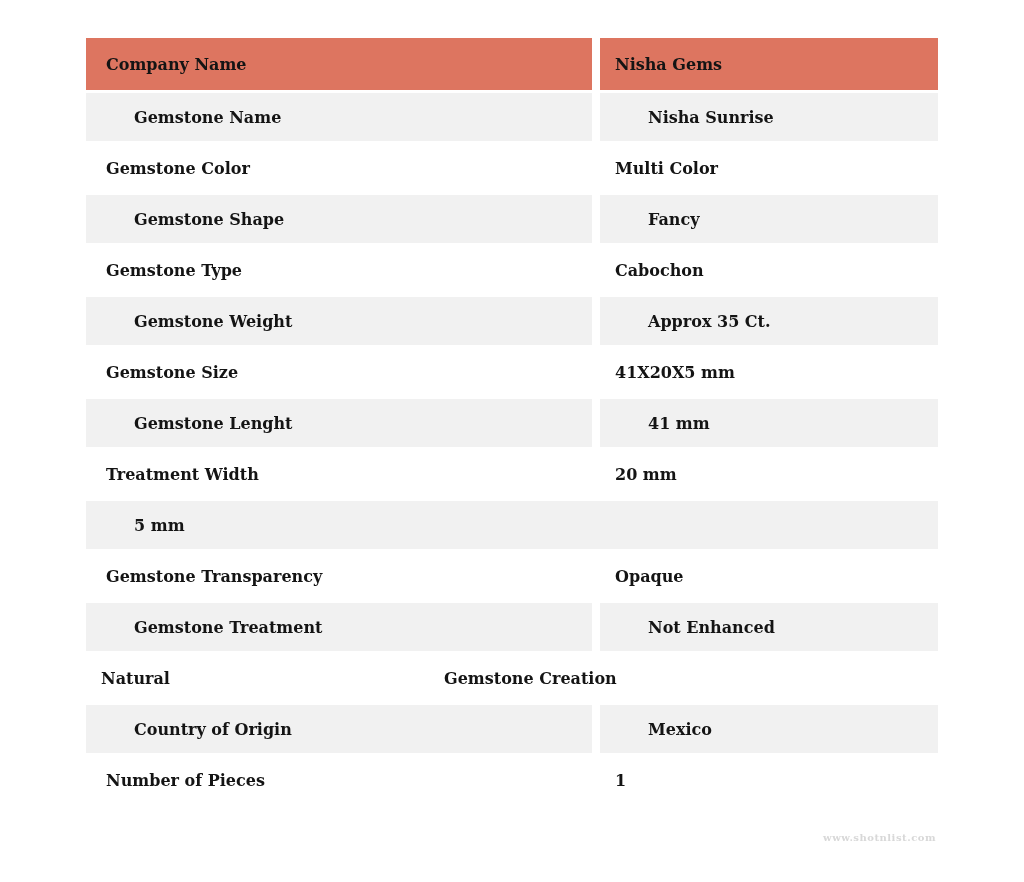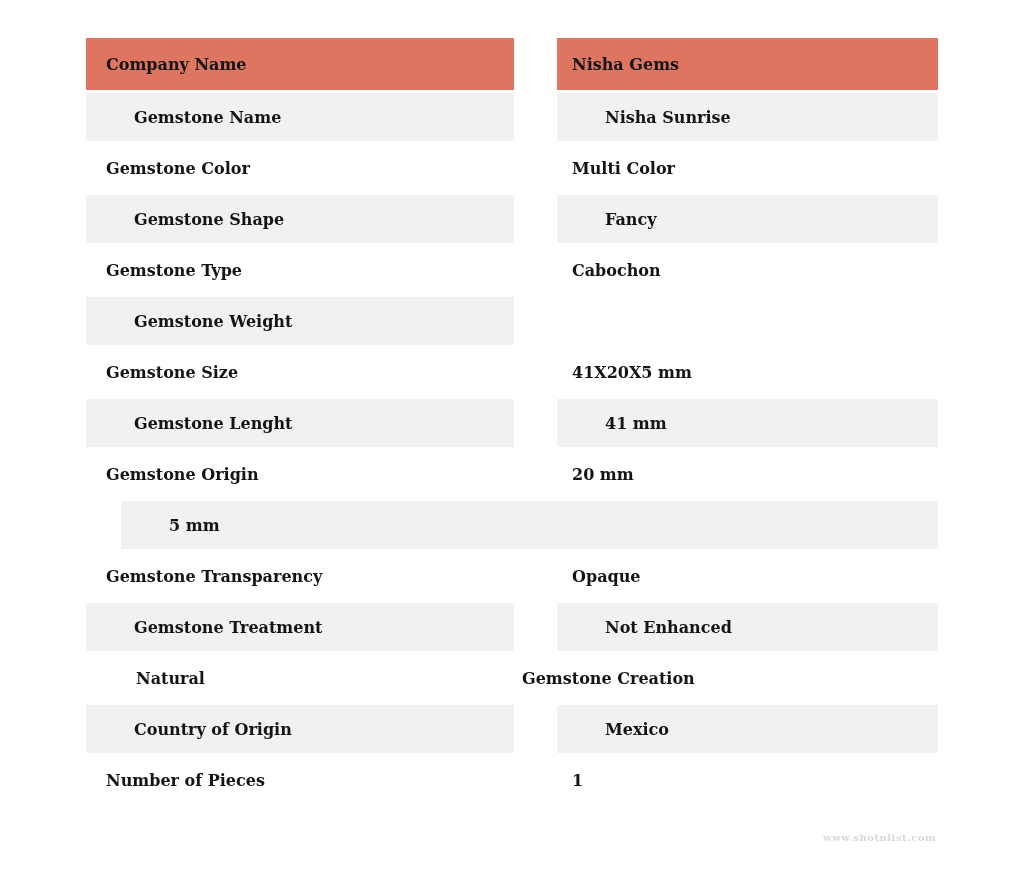--- a/index.html
+++ b/index.html
@@ -24,28 +24,27 @@
   }
   .row.header { height: 52px; }
   .cell {
     display: flex;
     align-items: center;
     font-size: 16px;
     font-weight: bold;
     color: #141414;
   }
   .cell-label {
-    width: 428px;
+    width: 506px;
     margin-right: 8px;
     padding-left: 20px;
   }
   .cell-value {
     flex: 1;
     padding-left: 15px;
-    margin-left: 35px;
   }
   .row.header .cell { background: var(--header-bg, #dd7560); }
   .row.gray .cell   { background: var(--row-alt-bg, #f1f1f1); padding-left: 48px; }
   .row.white .cell  { background: #ffffff; }
   .watermark {
     position: absolute;
     top: 832px;
     right: 88px;
     font-size: 10px;
     font-weight: bold;
@@ -99,20 +98,23 @@
     </div>
     <div class="cell cell-value">
       <span>Cabochon</span>
     </div>
   </div>
 
   <div class="row gray">
     <div class="cell cell-label">
       <span>Gemstone Weight</span>
     </div>
+    <div class="cell cell-value">
+      <span>Approx 35 Ct.</span>
+    </div>
   </div>
 
   <div class="row white">
     <div class="cell cell-label">
       <span>Gemstone Size</span>
     </div>
     <div class="cell cell-value">
       <span>41X20X5 mm</span>
     </div>
   </div>
@@ -121,21 +123,21 @@
     <div class="cell cell-label">
       <span>Gemstone Lenght</span>
     </div>
     <div class="cell cell-value">
       <span>41 mm</span>
     </div>
   </div>
 
   <div class="row white">
     <div class="cell cell-label">
-      <span>Gemstone Origin</span>
+      <span>Treatment Width</span>
     </div>
     <div class="cell cell-value">
       <span>20 mm</span>
     </div>
   </div>
 
   <div class="row gray">
     <div class="cell cell-value">
       <span>5 mm</span>
     </div>

